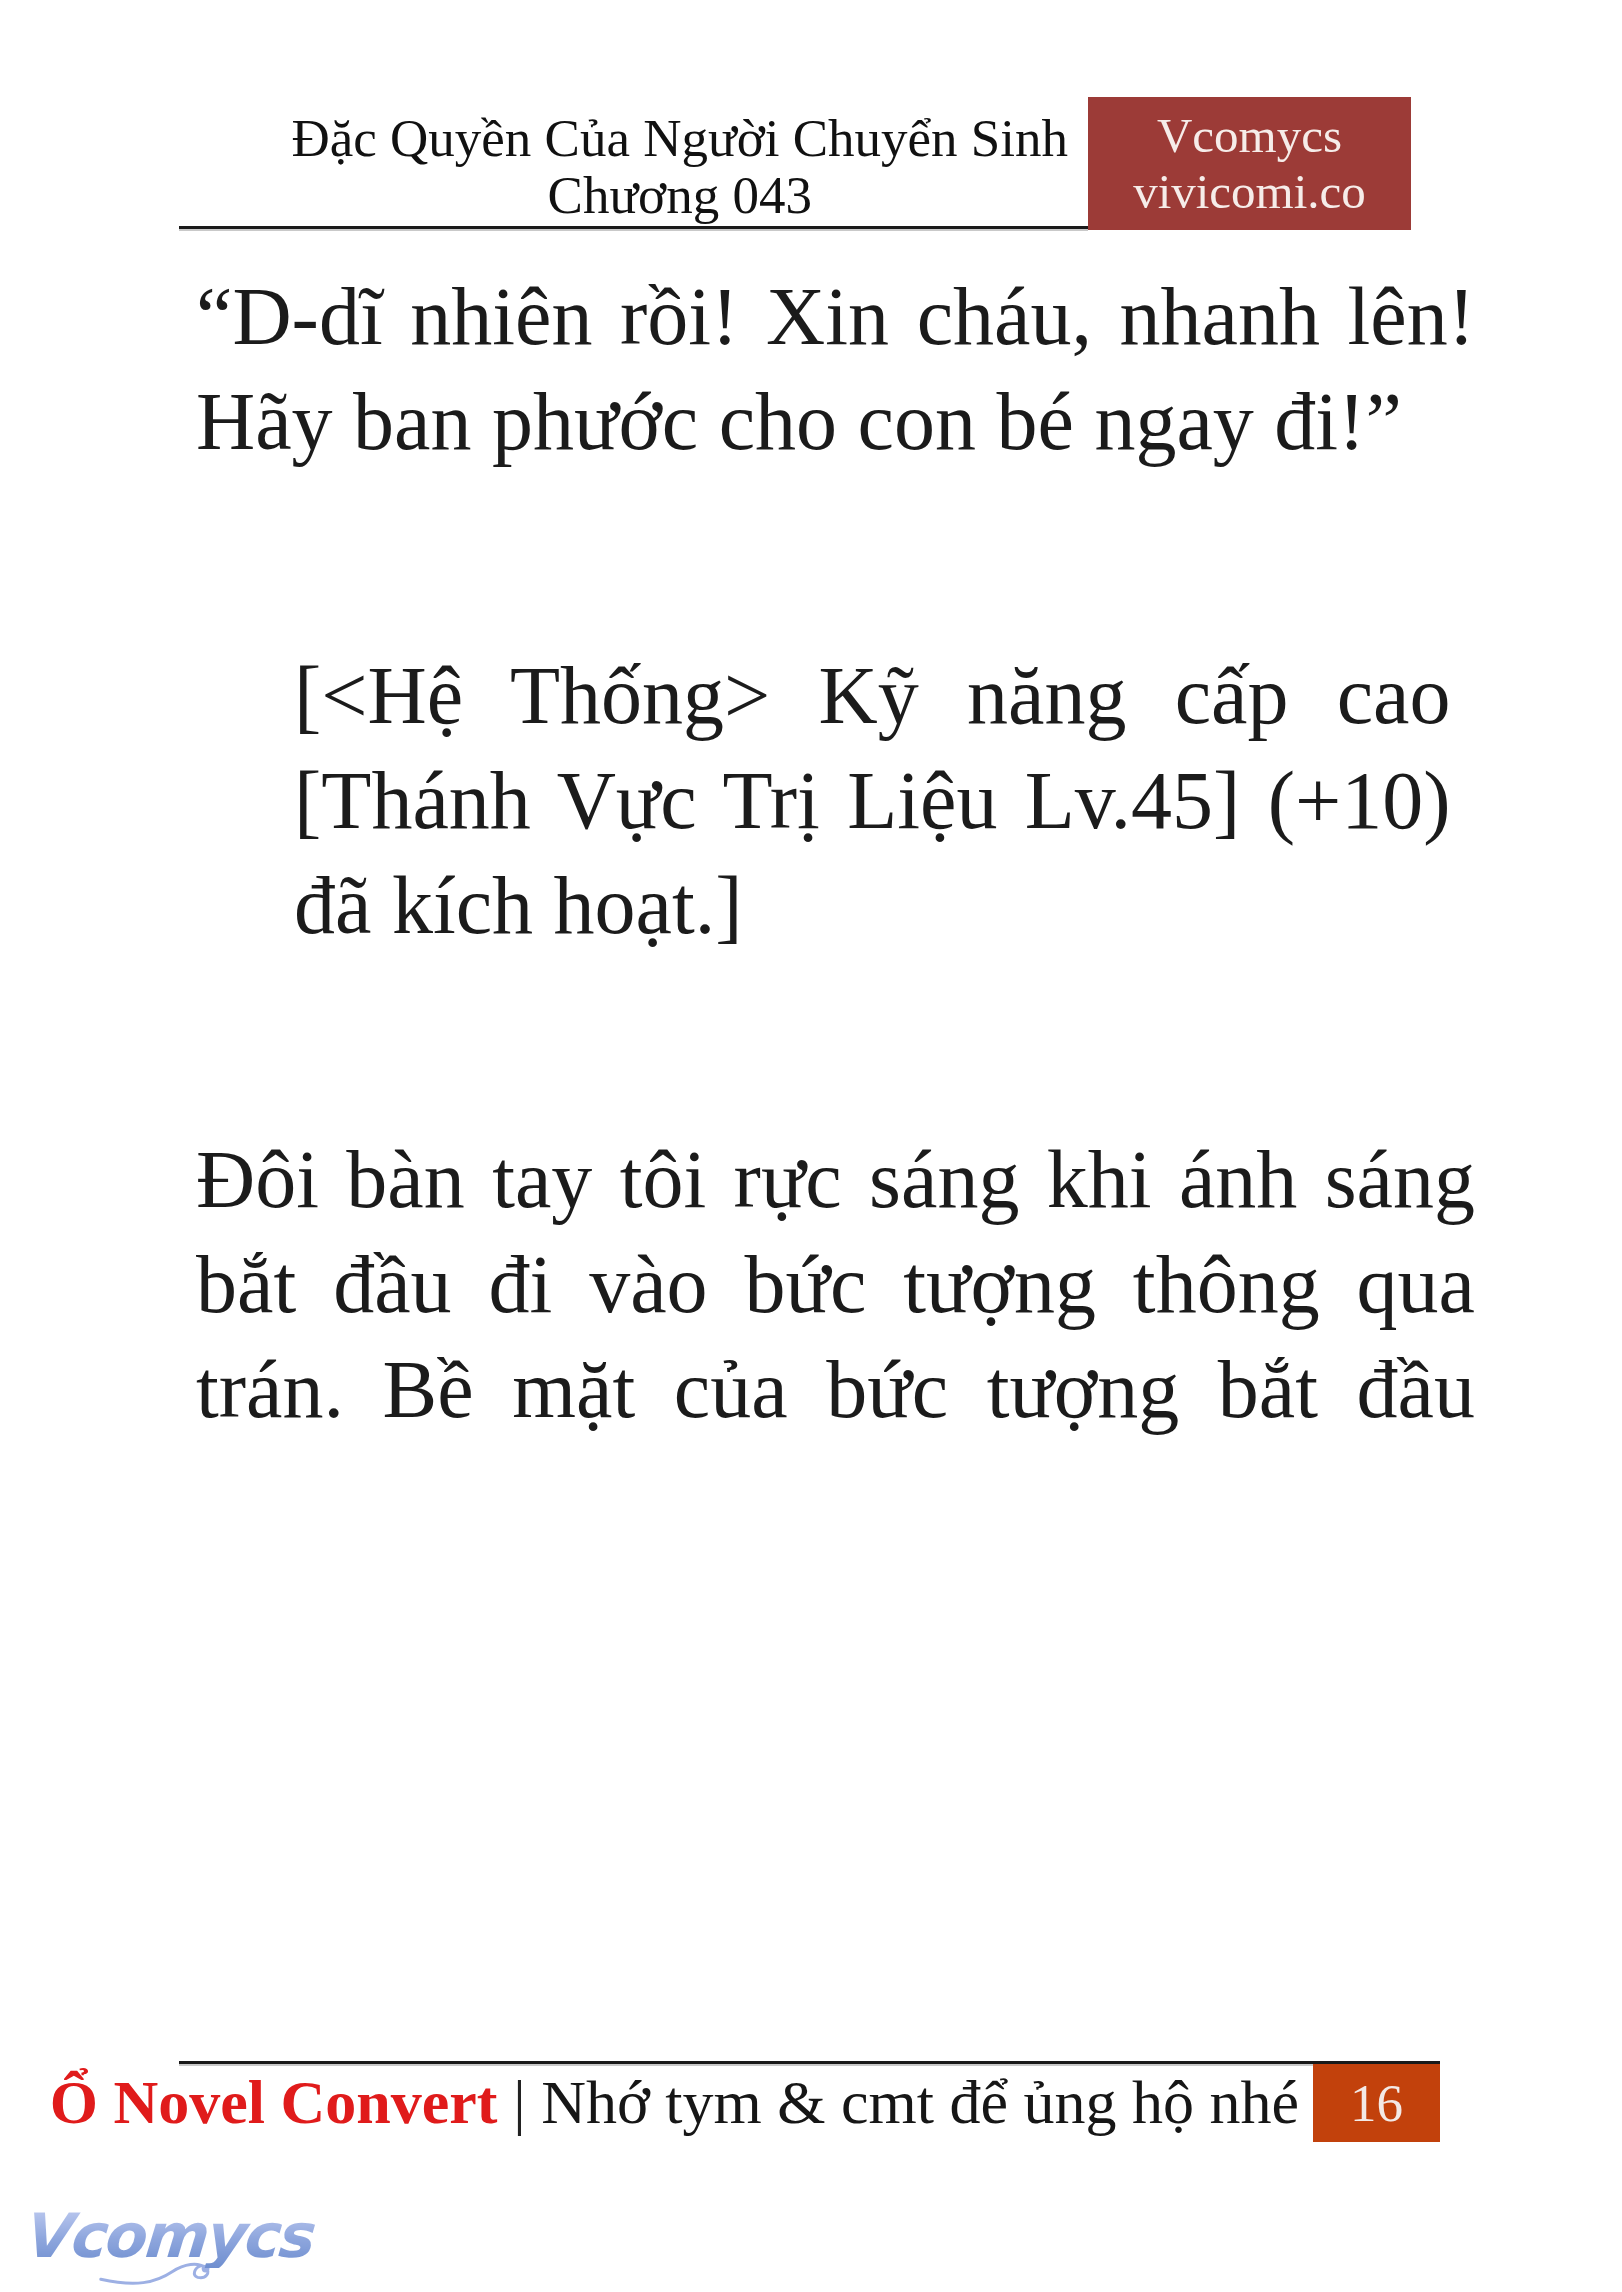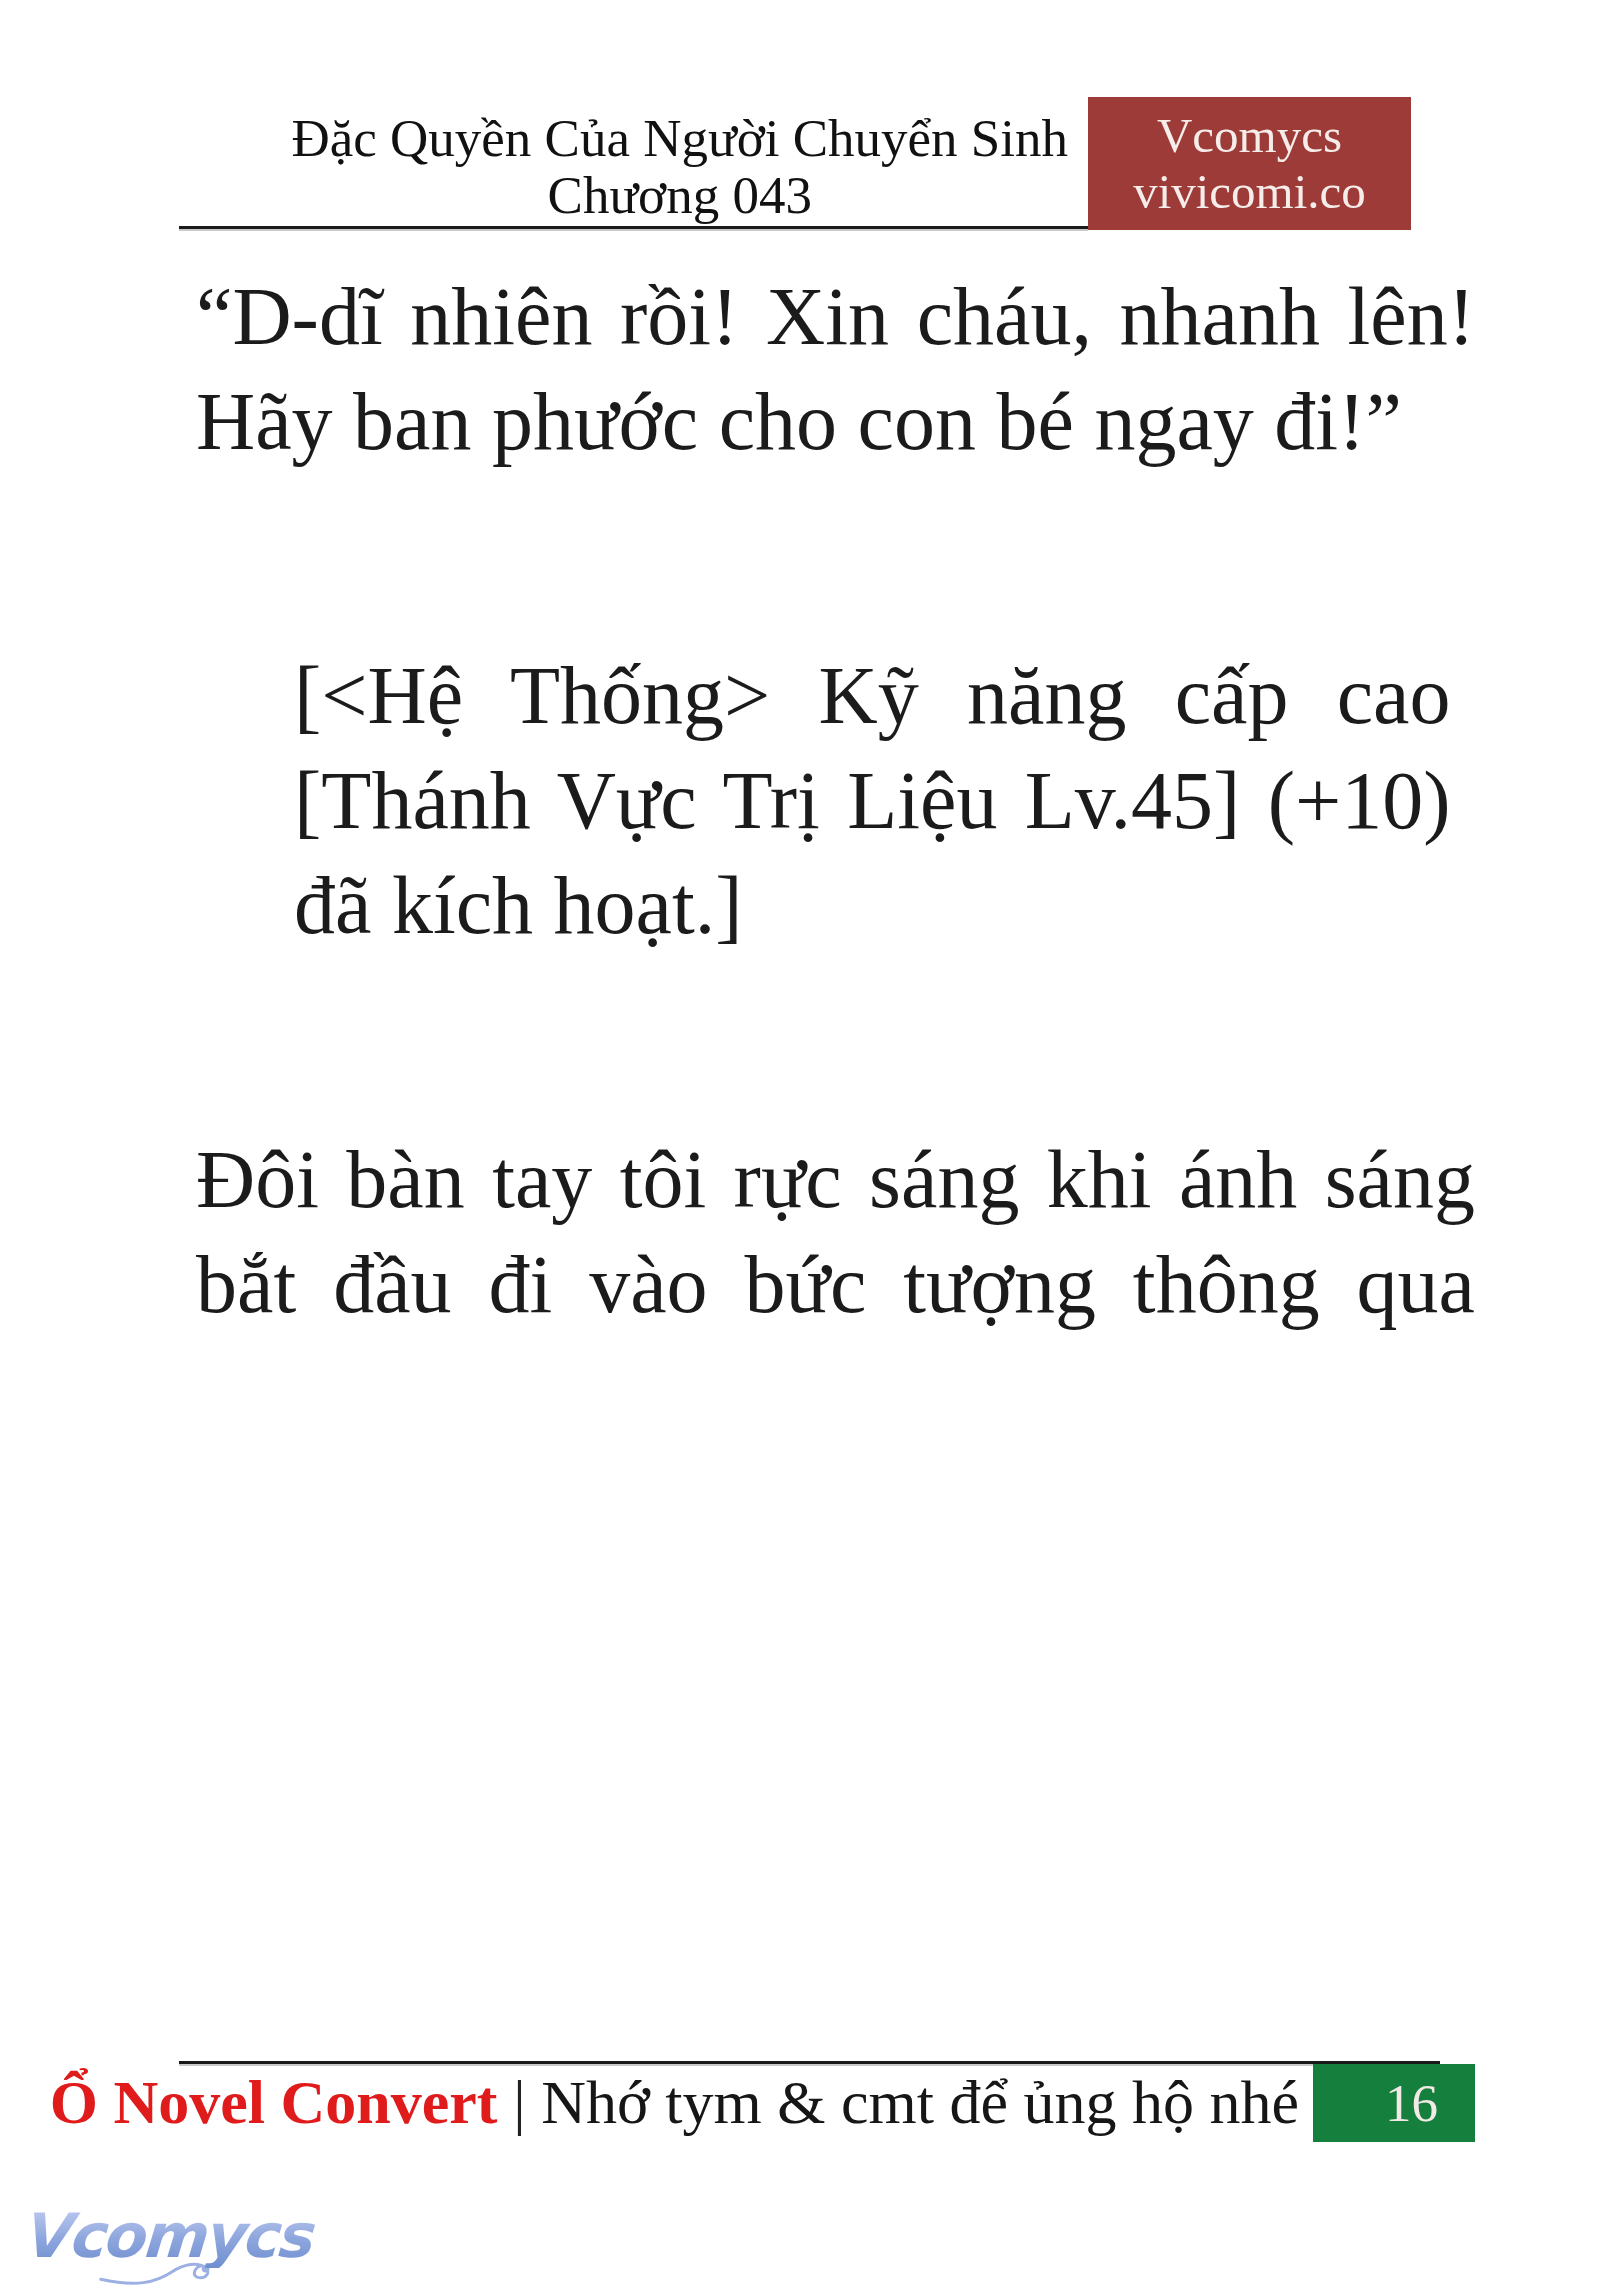--- a/index.html
+++ b/index.html
@@ -64,25 +64,24 @@
     font-size:62px;line-height:61px;
     white-space:nowrap;
     color:#161616;
   }
   .footer-brand{color:#e01b1b;font-weight:bold;}
   .footer-sep{padding:0 15.7px;font-weight:400;color:#222;}
   .page-number-box{
     position:absolute;
     left:1313px;top:2064px;
     width:127px;height:78px;
-    background:#15803d;
+    background:#c2410c;
     display:flex;align-items:center;justify-content:center;
     color:#f3e9e6;
     font-size:53px;
-    padding-left:35px;
   }
   
   .watermark{
     position:absolute;
     left:27.4px;top:2203px;
     width:255px;
   }
   .watermark-text{
     font-family:"DejaVu Sans",sans-serif;
     font-style:italic;font-weight:bold;
@@ -123,20 +122,21 @@
 
     <div class="para indented">
       <div class="tline">[&lt;Hệ Thống&gt; Kỹ năng cấp cao</div>
       <div class="tline">[Thánh Vực Trị Liệu Lv.45] (+10)</div>
       <div class="tline last">đã kích hoạt.]</div>
     </div>
 
     <div class="para">
       <div class="tline">Đôi bàn tay tôi rực sáng khi ánh sáng</div>
       <div class="tline">bắt đầu đi vào bức tượng thông qua</div>
+      <div class="tline">trán. Bề mặt của bức tượng bắt đầu</div>
     </div>
 
   </div>
 
   <div class="footer-rule"></div>
 
   <div class="footer-line">
     <span class="footer-brand">Ổ Novel Convert</span><span class="footer-sep">|</span><span>Nhớ tym &amp; cmt để ủng hộ nhé</span>
   </div>
 

